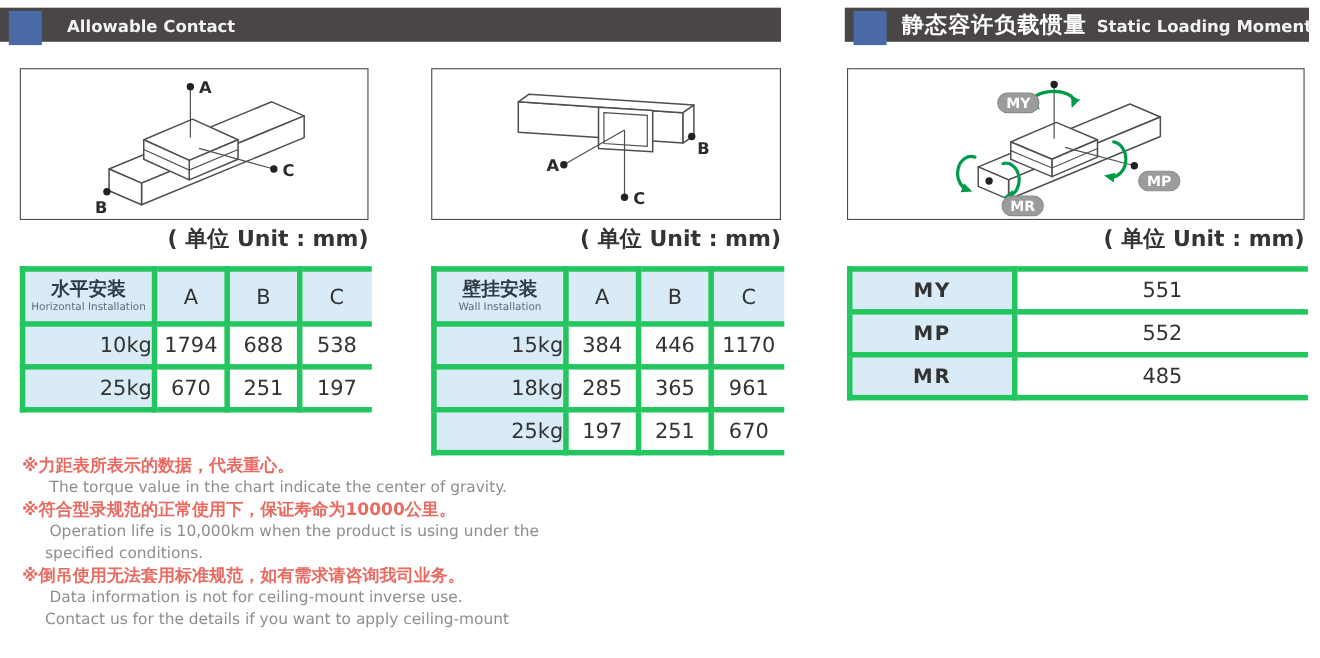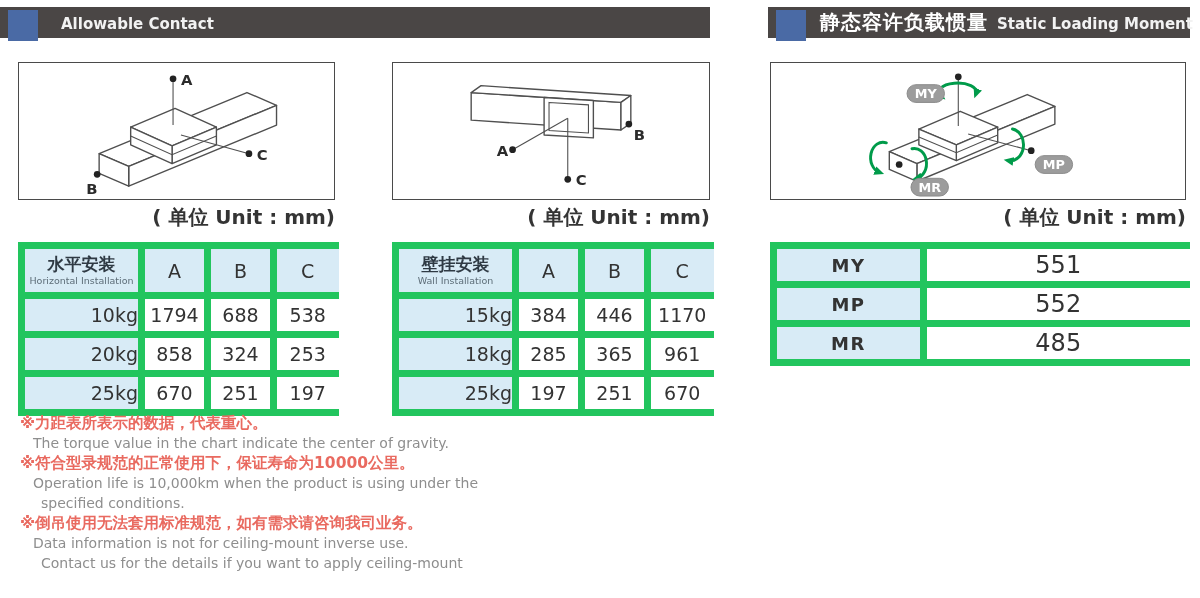--- a/index.html
+++ b/index.html
@@ -21,40 +21,40 @@
   .box2 { left:392px; width:318px; }
   .box3 { left:770px; width:416px; }
 
   .unit-cap { position:absolute; top:204px; height:24px; font-size:20px; font-weight:600; color:#343434; text-align:right; }
   .cap1 { left:18px;  width:317px; }
   .cap2 { left:392px; width:318px; }
   .cap3 { left:770px; width:416px; }
 
   
   table { border-collapse:collapse; table-layout:fixed; position:absolute; top:242px; }
-  td, th { border:7px solid #22c55e; text-align:center; vertical-align:middle; padding:0; }
+  td, th { border:5px solid #22c55e; text-align:center; vertical-align:middle; padding:0; }
   td:last-child, th:last-child { border-right:none; }
   .t1 { left:18px;  width:317px; }
   .t2 { left:392px; width:318px; }
   .t3 { left:770px; width:416px; }
   .hrow   { height:50px; }
   .drow   { height:39px; }
   .fill   { background:#d8ebf6; }
   .zh-h   { display:block; font-size:17px; font-weight:600; color:#2f3a44; line-height:1.15; }
   .en-h   { display:block; font-size:9.5px; font-weight:400; color:#5d6d78; line-height:1.2; }
   .colhead{ font-size:19px; font-weight:500; color:#333; }
   .kg     { font-size:19px; font-weight:500; color:#333;text-align:right; }
   .num    { font-size:19px; font-weight:400; color:#333; }
   .mlab   { font-size:18px; font-weight:600; color:#333; letter-spacing:1.5px; }
-  .mval   { font-size:24px; font-weight:400; color:#333; }
+  .mval   { font-size:19px; font-weight:400; color:#333; }
 
   
   .notes { position:absolute; left:20px; top:413px; width:520px; }
   .note-zh { color:#e96a60; font-size:15.5px; font-weight:bold; line-height:20px; }
-  .note-en { color:#8e8e8e; font-size:14px; line-height:20px; margin-left:13px; }
+  .note-en { color:#8e8e8e; font-size:14px; line-height:20px; margin-left:25px; }
   .note-en.ind { margin-left:21px; }
 
   
   .ln  { stroke:#4f4f4f; stroke-width:1.4; fill:#fff; stroke-linejoin:round; }
   .thin{ stroke:#4f4f4f; stroke-width:1.1; fill:none; }
   .dot { fill:#222; }
   .albl{ font-size:15px; font-weight:bold; fill:#2b2b2b; }
   .garc{ stroke:#009b4a; stroke-width:3; fill:none; stroke-linecap:round; }
   .badge{ fill:#9c9c9c; stroke:#8a8a8a; stroke-width:1; }
   .btxt { font-size:13px; font-weight:bold; fill:#fff; text-anchor:middle; }
@@ -183,26 +183,20 @@
       <th class="fill colhead">B</th>
       <th class="fill colhead">C</th>
     </tr>
     <tr class="drow">
       <td class="fill kg">10kg</td>
       <td class="num">1794</td>
       <td class="num">688</td>
       <td class="num">538</td>
     </tr>
     <tr class="drow">
-      <td class="fill kg">20kg</td>
-      <td class="num">858</td>
-      <td class="num">324</td>
-      <td class="num">253</td>
-    </tr>
-    <tr class="drow">
       <td class="fill kg">25kg</td>
       <td class="num">670</td>
       <td class="num">251</td>
       <td class="num">197</td>
     </tr>
   </tbody>
     </table>
 
   <table class="t2">
     <colgroup>

